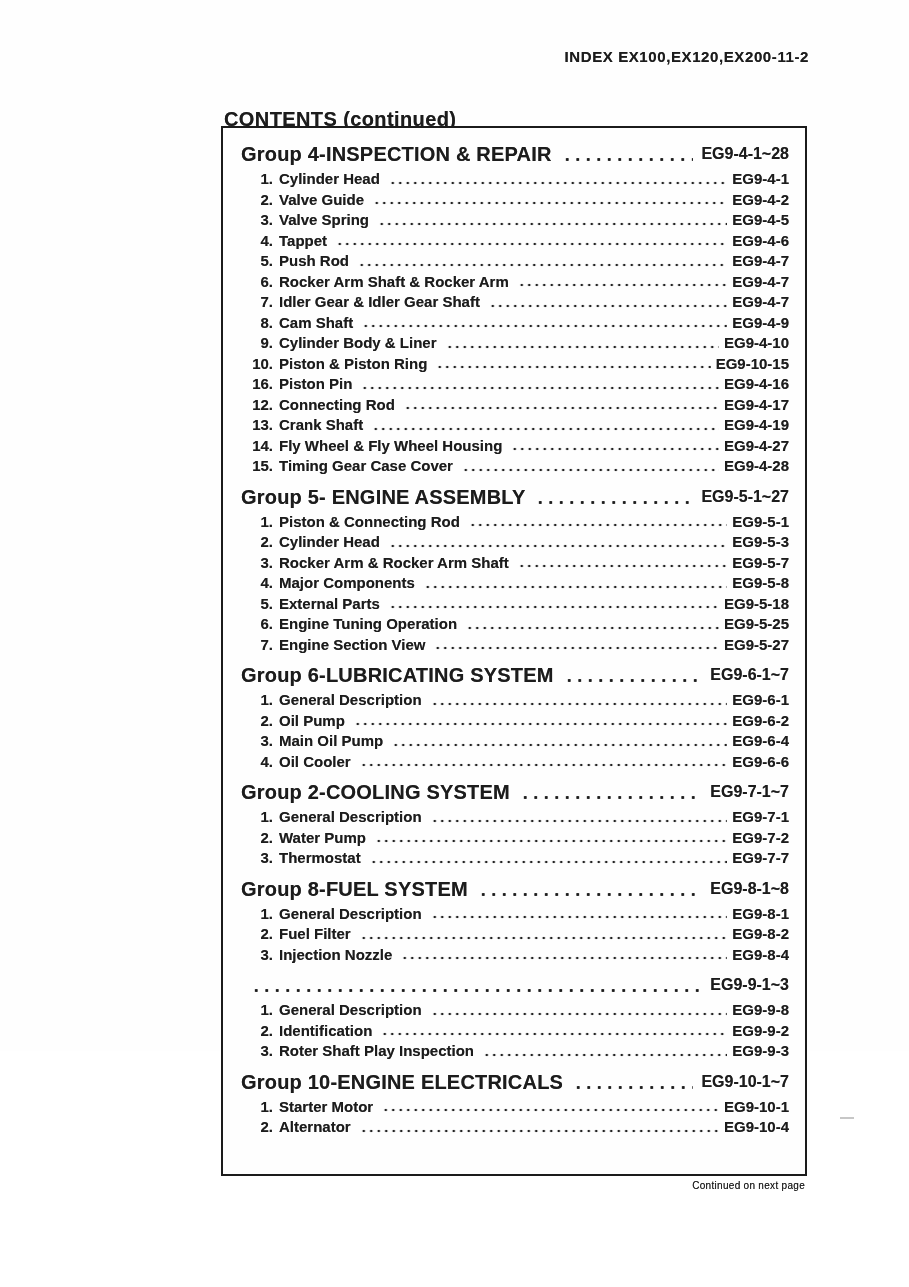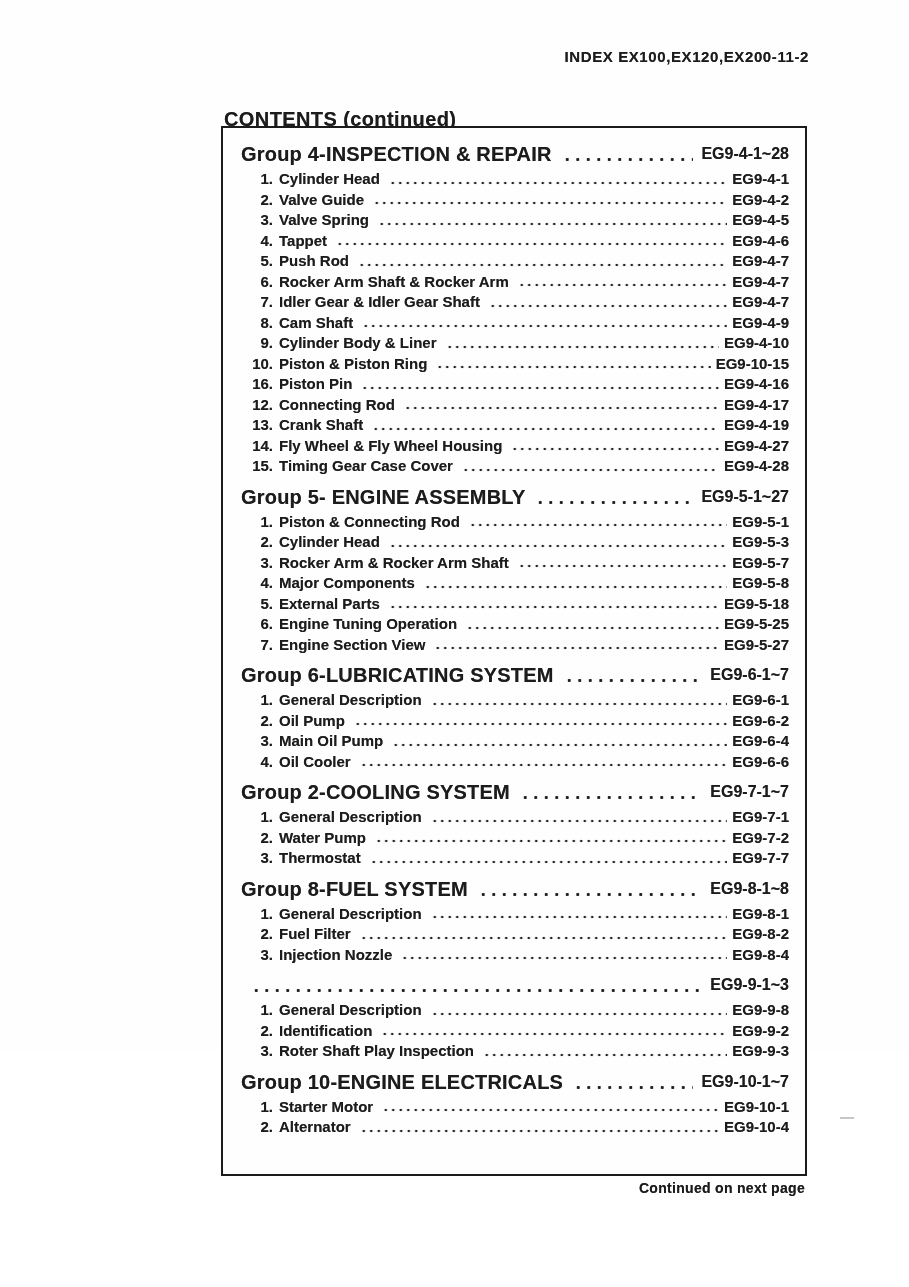--- a/index.html
+++ b/index.html
@@ -86,21 +86,21 @@
   }
   .leader-heading {
     height: 7px;
     margin: 0 8px 6px 10px;
     background-image: radial-gradient(circle, #1e1e1e 1.3px, rgba(0,0,0,0) 1.8px);
     background-size: 10.5px 7px;
   }
   .doc-footer {
     position: absolute;
     top: 1180px; right: 104px;
-    font-size: 14px; font-weight: bold;
+    font-size: 10px; font-weight: normal;
     letter-spacing: 0.3px;
     text-shadow: 0 0 0.5px rgba(20,20,20,0.65);
   }
   .scan-dash {
     position: absolute;
     top: 1117px; left: 840px;
     width: 14px; height: 2px;
     background: #c7c7c7;
   }
 </style>

